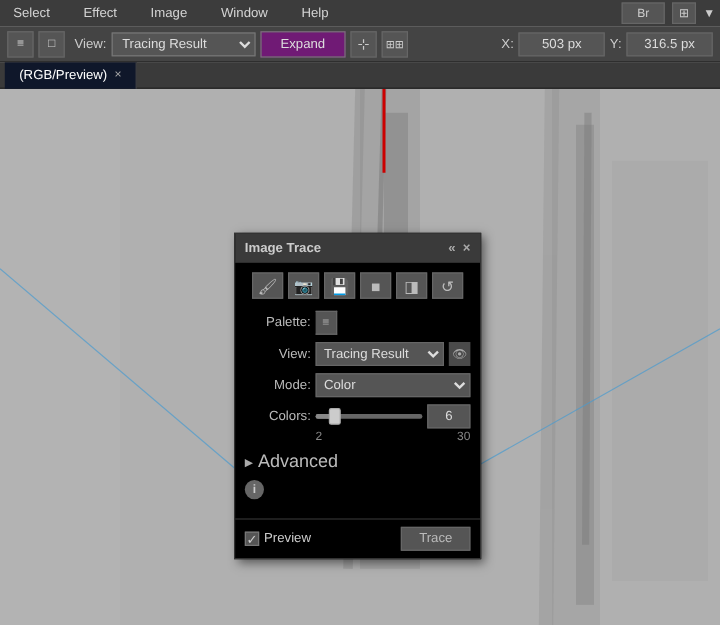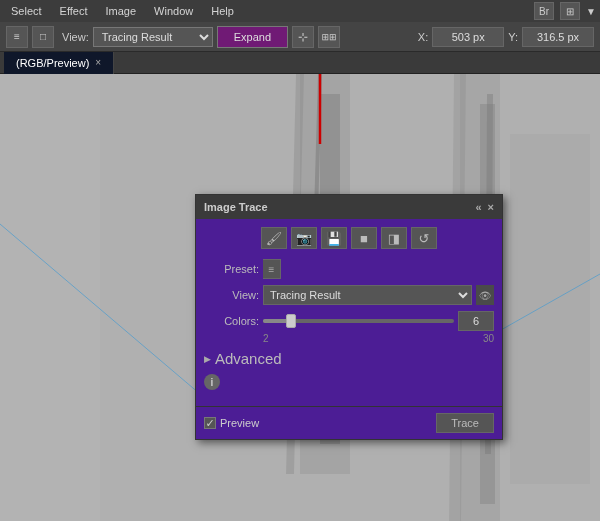--- a/index.html
+++ b/index.html
@@ -14,21 +14,21 @@
     }
 
     
     .menu-bar {
       background: #3c3c3c;
       height: 22px;
       display: flex;
       align-items: center;
       padding: 0 4px;
       color: #d4d4d4;
-      gap: 4px;
+      gap: 14px;
       position: relative;
       z-index: 10;
     }
     .menu-item {
       padding: 2px 7px;
       cursor: pointer;
       border-radius: 2px;
       font-size: 11px;
       white-space: nowrap;
     }
@@ -126,22 +126,22 @@
       left: 0; right: 0; bottom: 0;
       background: #aaa;
       overflow: hidden;
     }
 
     
     .panel {
       position: absolute;
       top: 120px;
       left: 195px;
-      width: 308px;
-      background: #4c1d95;
+      width: 206px;
+      background: #000000;
       border: 1px solid #333;
       box-shadow: 3px 3px 8px rgba(0,0,0,0.5);
       z-index: 20;
     }
     .panel-titlebar {
       background: #3a3a3a;
       height: 24px;
       display: flex;
       align-items: center;
       padding: 0 8px;
@@ -346,21 +346,21 @@
 </head>
 <body>
 
 <div class="menu-bar">
   <div class="menu-item">Select</div>
   <div class="menu-item">Effect</div>
   <div class="menu-item">Image</div>
   <div class="menu-item">Window</div>
   <div class="menu-item">Help</div>
   <div style="margin-left:auto;display:flex;gap:6px;align-items:center;">
-    <div style="width:20px;height:18px;background:#555;border:1px solid #666;display:flex;align-items:center;justify-content:center;cursor:pointer;color:#ccc;font-size:10px;">Br</div>
+    <div style="width:36px;height:18px;background:#555;border:1px solid #666;display:flex;align-items:center;justify-content:center;cursor:pointer;color:#ccc;font-size:10px;">Br</div>
     <div style="width:20px;height:18px;background:#555;border:1px solid #666;display:flex;align-items:center;justify-content:center;cursor:pointer;color:#ccc;font-size:10px;">⊞</div>
     <div style="color:#ccc;font-size:10px;cursor:pointer;">▼</div>
   </div>
 </div>
 
 <div class="toolbar">
   <div class="toolbar-icon">≡</div>
   <div class="toolbar-icon">□</div>
   <span class="toolbar-label">View:</span>
   <select class="toolbar-select">
@@ -432,32 +432,38 @@
       <div class="panel-icon-row">
         <div class="panel-icon" title="Brush">🖌</div>
         <div class="panel-icon" title="Camera">📷</div>
         <div class="panel-icon" title="Save">💾</div>
         <div class="panel-icon" title="Black &amp; White">■</div>
         <div class="panel-icon" title="Grayscale">◨</div>
         <div class="panel-icon" title="Reset">↺</div>
       </div>
 
       <div class="form-row">
-        <span class="form-label">Preset:</span>
+        <span class="form-label">Palette:</span>
         <div class="form-select-icon">≡</div>
       </div>
 
       <div class="form-row">
         <span class="form-label">View:</span>
         <select class="form-select">
           <option>Tracing Result</option>
         </select>
         <div class="form-select-icon" style="background:#4a4a4a;border:none;">👁</div>
       </div>
 
+      <div class="form-row">
+        <span class="form-label">Mode:</span>
+        <select class="form-select">
+          <option>Color</option>
+        </select>
+      </div>
 
 
       <div class="slider-row">
         <span class="slider-label">Colors:</span>
         <div class="slider-track">
           <div class="slider-fill" style="width:15%;"></div>
           <div class="slider-thumb" style="left:12%;"></div>
         </div>
         <input class="slider-value" value="6" style="">
       </div>

